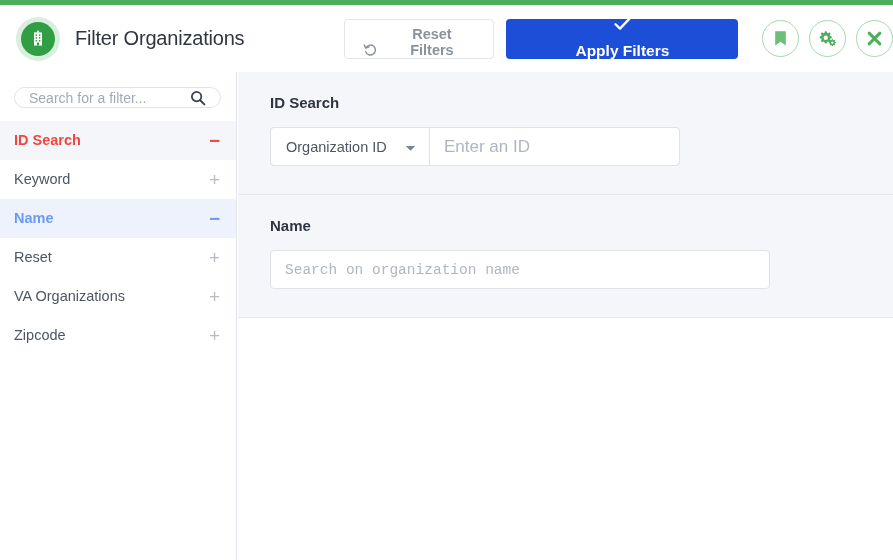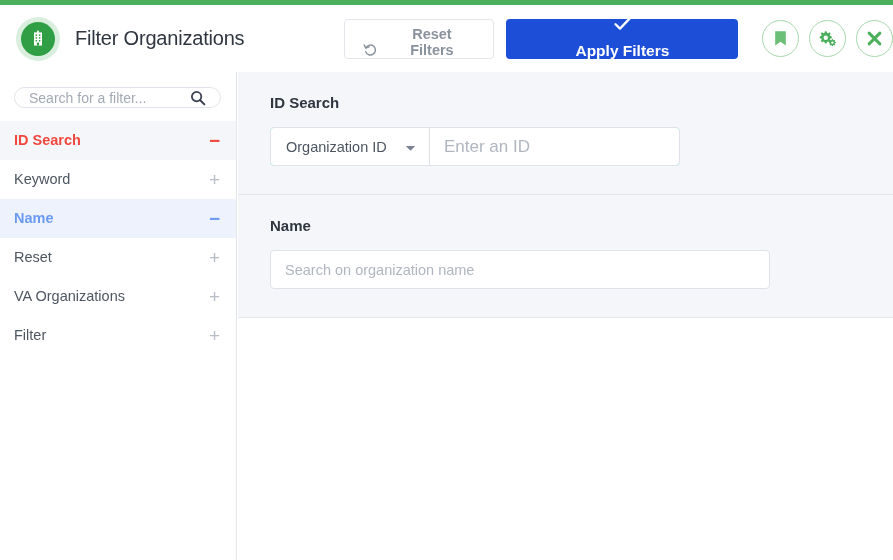--- a/index.html
+++ b/index.html
@@ -281,21 +281,21 @@
   .combo-input::placeholder { color: #b0b6c0; }
 
   .text-input {
     width: 500px;
     height: 39px;
     border: 1px solid #dfe3e9;
     border-radius: 4px;
     background: #ffffff;
     padding: 0 14px;
     font-size: 14.5px;
-    font-family: Liberation Sans, sans-serif;
+    font-family: Liberation Mono, monospace;
     color: #4e5662;
     outline: none;
   }
   .text-input::placeholder { color: #b0b6c0; }
 </style>
 </head>
 <body>
 
 <div id="app">
 
@@ -417,21 +417,21 @@
           <span class="f-label">Reset</span>
           <span class="f-toggle">+</span>
         </li>
 
         <li class="filter-item">
           <span class="f-label">VA Organizations</span>
           <span class="f-toggle">+</span>
         </li>
 
         <li class="filter-item">
-          <span class="f-label">Filter</span>
+          <span class="f-label">Zipcode</span>
           <span class="f-toggle">+</span>
         </li>
 
       </ul>
     </div>
 
     <div class="content">
 
       <section class="panel">
         <div class="panel-title">ID Search</div>

